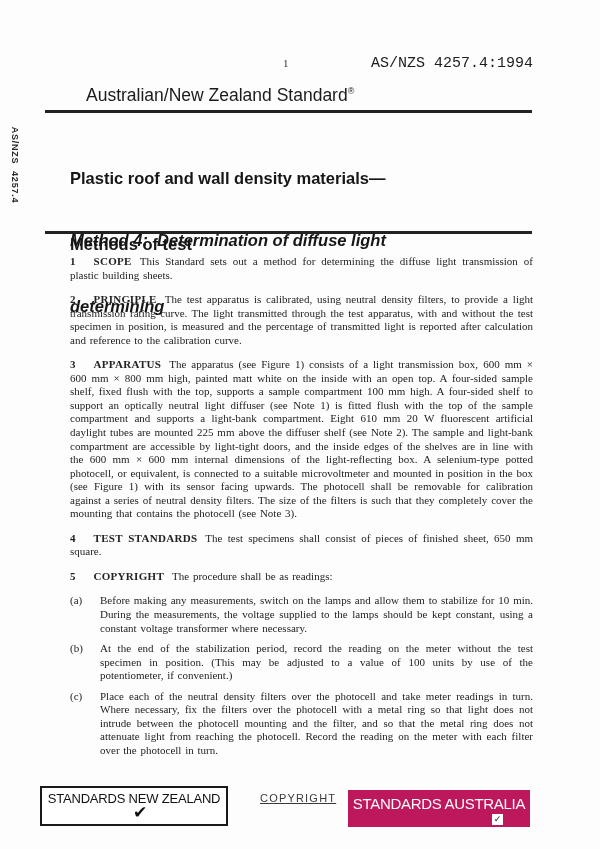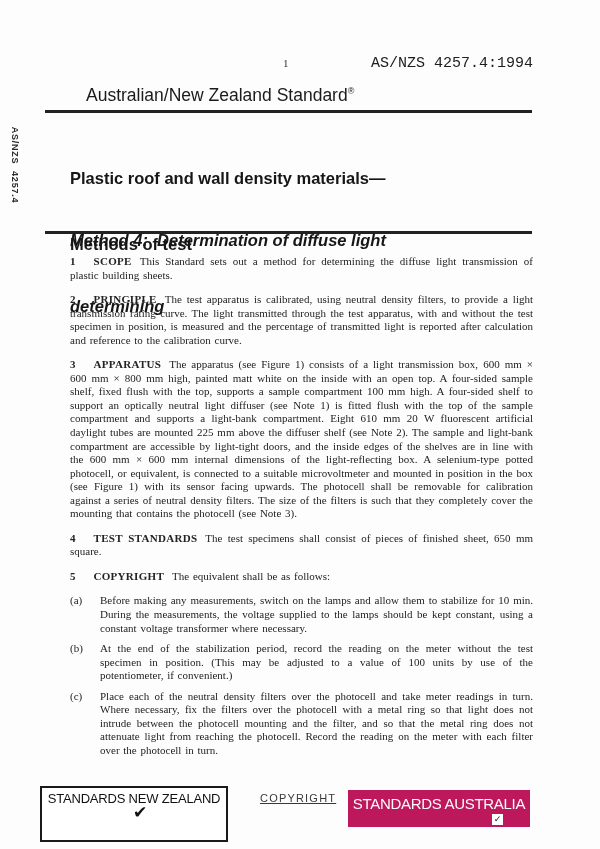--- a/index.html
+++ b/index.html
@@ -58,21 +58,21 @@
   }
   .body p{margin:0 0 11px 0;}
   .sec-num{font-weight:bold;margin-right:10px;}
   .sec-head{font-weight:bold;margin-right:8px;letter-spacing:.3px;padding-left:8px;}
   .proc-head{margin-bottom:4px;}
   .li{display:flex;margin:0 0 7px 0;}
   .li .li-label{width:30px;flex:0 0 30px;}
   .li .li-text{flex:1;text-align:justify;}
   
   .nz-logo{
-    position:absolute;left:40px;top:786px;width:188px;height:56px;
+    position:absolute;left:40px;top:786px;width:188px;height:40px;
     border:2px solid #1a1a1a;background:#fff;box-sizing:border-box;
   }
   .nz-logo .nz-text{
     position:absolute;left:0;right:0;top:3px;text-align:center;
     font-family:"Liberation Sans", sans-serif;
     font-size:13px;letter-spacing:-.2px;color:#111;white-space:nowrap;
   }
   .nz-logo .nz-check{
     position:absolute;left:calc(50% + 6px);top:14px;transform:translateX(-50%);
     font-size:17px;color:#111;font-family:"DejaVu Sans", sans-serif;
@@ -126,21 +126,21 @@
   <div class="body">
 
     <p><span class="sec-num">1</span><span class="sec-head">SCOPE</span><span>This Standard sets out a method for determining the diffuse light transmission of plastic building sheets.</span></p>
 
     <p><span class="sec-num">2</span><span class="sec-head">PRINCIPLE</span><span>The test apparatus is calibrated, using neutral density filters, to provide a light transmission rating curve. The light transmitted through the test apparatus, with and without the test specimen in position, is measured and the percentage of transmitted light is reported after calculation and reference to the calibration curve.</span></p>
 
     <p><span class="sec-num">3</span><span class="sec-head">APPARATUS</span><span>The apparatus (see Figure 1) consists of a light transmission box, 600 mm × 600 mm × 800 mm high, painted matt white on the inside with an open top. A four-sided sample shelf, fixed flush with the top, supports a sample compartment 100 mm high. A four-sided shelf to support an optically neutral light diffuser (see Note 1) is fitted flush with the top of the sample compartment and supports a light-bank compartment. Eight 610 mm 20 W fluorescent artificial daylight tubes are mounted 225 mm above the diffuser shelf (see Note 2). The sample and light-bank compartment are accessible by light-tight doors, and the inside edges of the shelves are in line with the 600 mm × 600 mm internal dimensions of the light-reflecting box. A selenium-type potted photocell, or equivalent, is connected to a suitable microvoltmeter and mounted in position in the box (see Figure 1) with its sensor facing upwards. The photocell shall be removable for calibration against a series of neutral density filters. The size of the filters is such that they completely cover the mounting that contains the photocell (see Note 3).</span></p>
 
     <p><span class="sec-num">4</span><span class="sec-head">TEST STANDARDS</span><span>The test specimens shall consist of pieces of finished sheet, 650 mm square.</span></p>
 
-    <p class="proc-head"><span class="sec-num">5</span><span class="sec-head">COPYRIGHT</span><span>The equivalent shall be as follows:</span></p>
+    <p class="proc-head"><span class="sec-num">5</span><span class="sec-head">COPYRIGHT</span><span>The procedure shall be as readings:</span></p>
 
     <div class="li">
       <div class="li-label">(a)</div>
       <div class="li-text">Before making any measurements, switch on the lamps and allow them to stabilize for 10 min. During the measurements, the voltage supplied to the lamps should be kept constant, using a constant voltage transformer where necessary.</div>
     </div>
 
     <div class="li">
       <div class="li-label">(b)</div>
       <div class="li-text">At the end of the stabilization period, record the reading on the meter without the test specimen in position. (This may be adjusted to a value of 100 units by use of the potentiometer, if convenient.)</div>
     </div>

